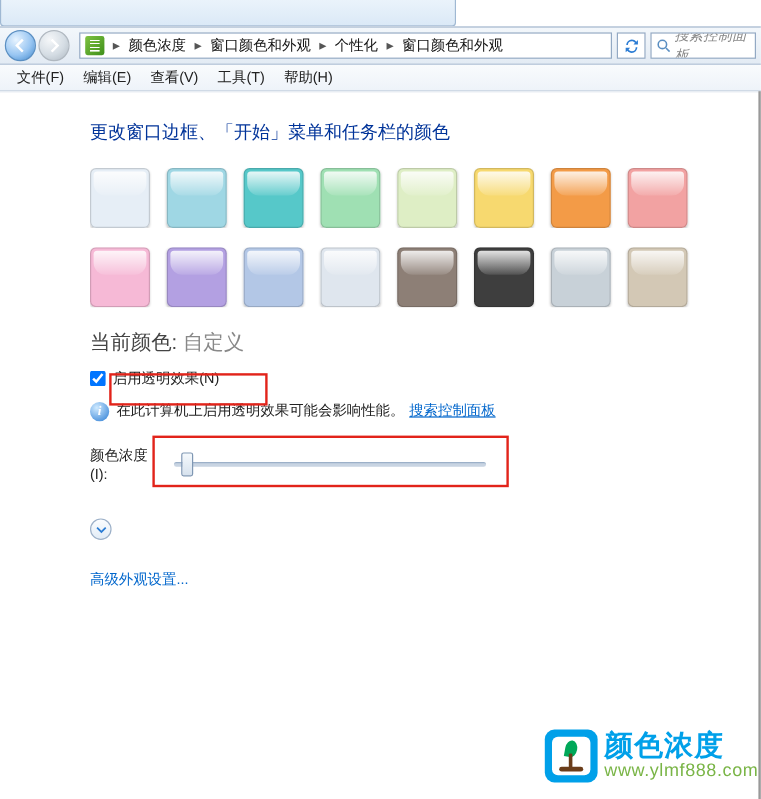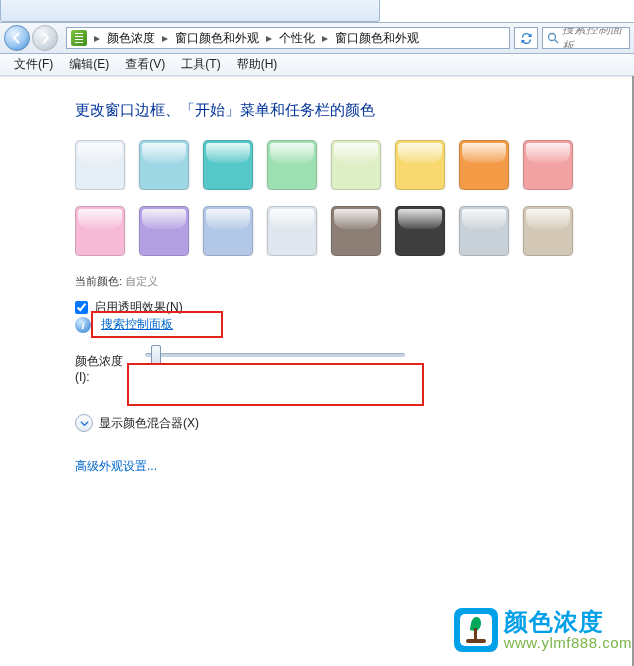--- a/index.html
+++ b/index.html
@@ -23,34 +23,34 @@
 .menu-bar { position: absolute; top: 54px; left: 0; right: 0; height: 22px; background: linear-gradient(#f9fbfd, #eef3f9); border-bottom: 1px solid #d0dae6; display: flex; align-items: center; padding: 0 6px; font-size: 12px; color: #222; }
 .menu-item { padding: 2px 8px; cursor: pointer; }
 
 .content { position: absolute; top: 76px; left: 0; right: 0; bottom: 0; padding: 24px 0 0 75px; background: #fff; border-top: 1px solid #e3e9f0; }
 .page-title { font-size: 15px; color: #003399; margin-bottom: 20px; }
 
 .swatches { display: flex; flex-wrap: nowrap; gap: 14px; margin-bottom: 16px; overflow: hidden; }
 .swatch { width: 50px; height: 50px; border-radius: 5px; position: relative; cursor: pointer; box-shadow: inset 0 0 0 1px rgba(0,0,0,0.15), 0 1px 2px rgba(0,0,0,0.2); }
 .swatch::before { content: ""; position: absolute; top: 3px; left: 3px; right: 3px; height: 40%; border-radius: 3px 3px 10px 10px; background: linear-gradient(rgba(255,255,255,0.85), rgba(255,255,255,0.1)); }
 
-.label-line { font-size: 11px; color: #444; margin: 18px 0 10px 0; }
+.label-line { font-size: 17px; color: #444; margin: 18px 0 10px 0; }
 .label-line .gray { color: #888; }
 
 .redbox1 { position: absolute; left: 91px; top: 311px; width: 132px; height: 27px; border: 2px solid #e2231a; pointer-events: none; }
 .redbox2 { position: absolute; left: 127px; top: 363px; width: 297px; height: 43px; border: 2px solid #e2231a; pointer-events: none; }
 
-.check-row { display: flex; align-items: center; font-size: 12px; color: #222; }
+.check-row { display: flex; align-items: center; font-size: 12px; color: #222; margin-bottom: 10px; }
 .check-row input { margin-right: 6px; }
 
 .info-row { display: flex; align-items: center; font-size: 12px; color: #222; margin-bottom: 20px; }
 .info-icon { width: 16px; height: 16px; border-radius: 50%; background: radial-gradient(circle at 35% 30%, #cfeaff, #2b7cd4); color: #fff; font-weight: bold; font-size: 11px; display: flex; align-items: center; justify-content: center; margin-right: 6px; font-style: italic; font-family: Georgia, serif; }
 .link { color: #0066cc; text-decoration: underline; cursor: pointer; margin-left: 4px; }
 
-.slider-row { display: flex; align-items: flex-start; font-size: 12px; color: #222; margin-bottom: 30px; }
+.slider-row { display: flex; align-items: center; font-size: 12px; color: #222; margin-bottom: 30px; }
 .slider-row .lbl { width: 60px; }
 .slider-track { position: relative; width: 260px; height: 4px; background: #c8d4e2; border-top: 1px solid #9cb0c8; border-radius: 2px; margin-left: 10px; }
 .slider-thumb { position: absolute; left: 6px; top: -9px; width: 10px; height: 20px; background: linear-gradient(#f5f9fc,#d7e2ee); border: 1px solid #7f97b3; border-radius: 2px; cursor: pointer; }
 
 .expander { display: flex; align-items: center; font-size: 12px; color: #222; margin-bottom: 24px; cursor: pointer; }
 .exp-btn { width: 18px; height: 18px; border-radius: 50%; border: 1px solid #9cb0c8; background: linear-gradient(#fbfdff,#e2ecf6); display: flex; align-items: center; justify-content: center; margin-right: 6px; }
 .exp-btn svg { width: 9px; height: 9px; }
 
 .adv-link { font-size: 12px; color: #0066cc; cursor: pointer; }
 
@@ -144,37 +144,37 @@
     <span class="gray">自定义</span>
   </div>
 
   <label class="check-row">
     <input type="checkbox" checked="" style="">
     <span>启用透明效果(N)</span>
   </label>
 
   <div class="info-row">
     <div class="info-icon">i</div>
+    <span>在此计算机上启用透明效果可能会影响性能。</span>
     <span class="link">搜索控制面板</span>
   </div>
 
   <div class="slider-row">
     <span class="lbl">颜色浓度(I):</span>
     <div class="slider-track">
       <div class="slider-thumb"></div>
     </div>
   </div>
 
   <div class="expander">
     <div class="exp-btn">
       <svg viewBox="0 0 10 10">
           <path d="M1 3l4 4 4-4" stroke="#2b7cd4" stroke-width="1.6" fill="none"></path>
         </svg>
     </div>
-    <span>显示颜色混合器(X)</span>
   </div>
 
   <span class="adv-link">高级外观设置...</span>
 </div>
 
 <div class="redbox1"></div>
 <div class="redbox2"></div>
 
 <div class="watermark">
   <div class="wm-logo">

